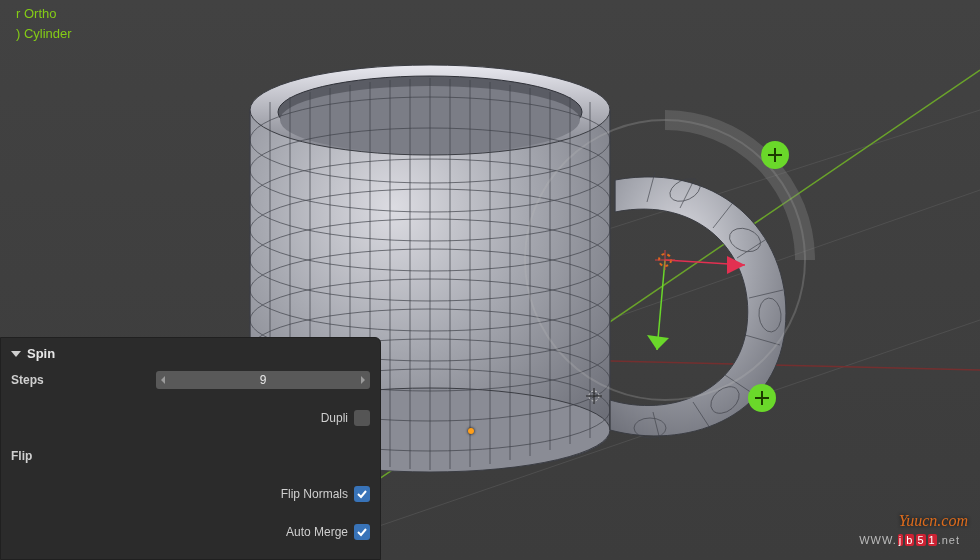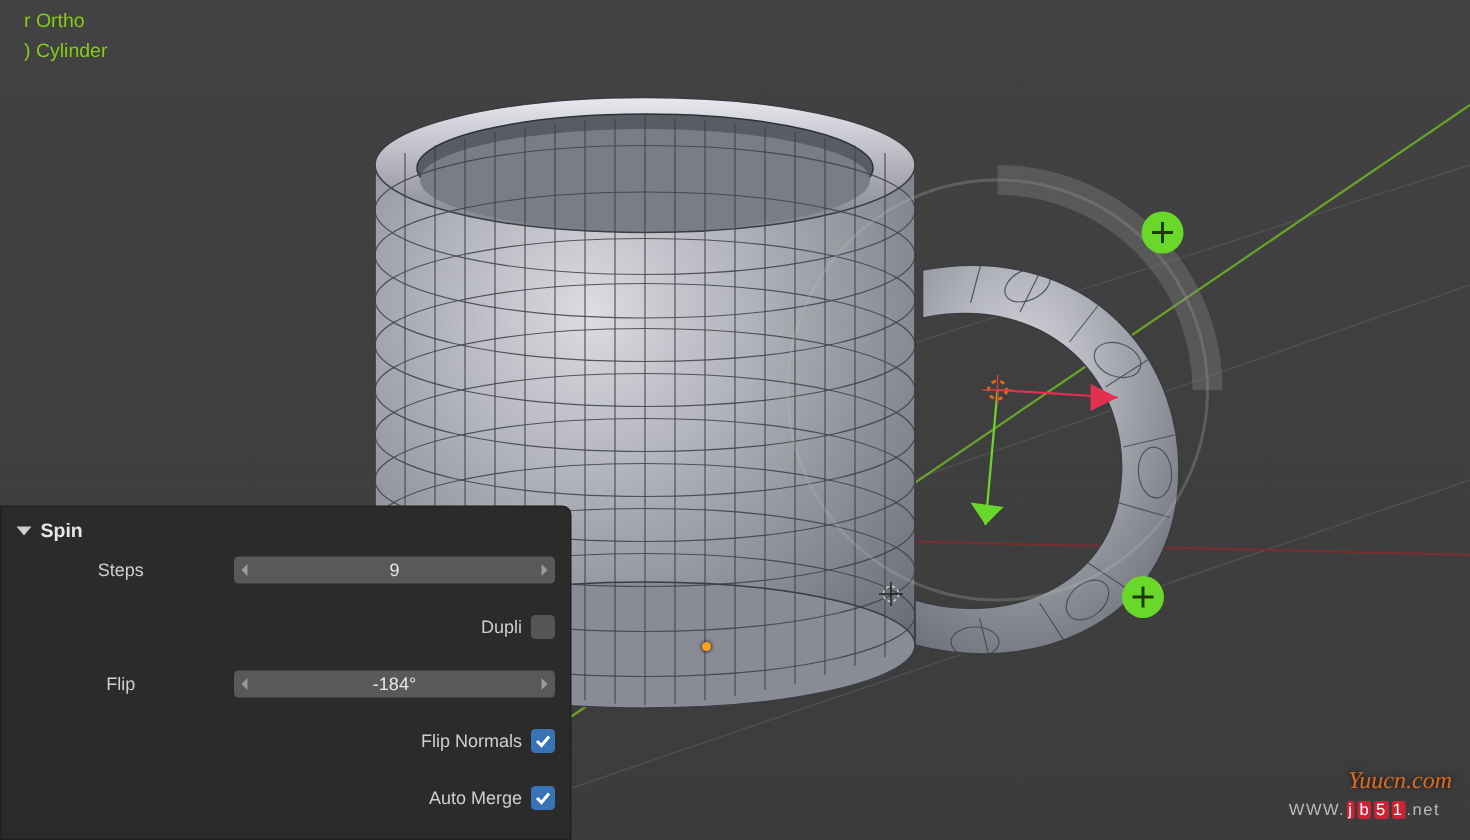--- a/index.html
+++ b/index.html
@@ -53,24 +53,25 @@
     border-top: 6px solid #cfcfcf;
     margin-right: 6px;
   }
   .prop-row {
     display: flex; align-items: center;
     height: 22px;
     margin: 2px 0;
   }
   .prop-label {
     flex: 0 0 145px;
-    text-align: center;
+    text-align: left;
     padding-right: 6px;
     color: #cfcfcf;
     font-size: 12px;
+    font-weight: bold;
   }
   .num-field {
     flex: 1 1 auto;
     background: #595959;
     border-radius: 3px;
     height: 18px;
     display: flex; align-items: center; justify-content: center;
     color: #e8e8e8;
     font-size: 12px;
     position: relative;
@@ -291,23 +292,20 @@
     </div>
   </div>
 
   <div class="check-row">
     <span class="check-label">Dupli</span>
     <span class="checkbox off"></span>
   </div>
 
   <div class="prop-row">
     <div class="prop-label">Flip</div>
-    <div class="num-field">
-      <span>-184°</span>
-    </div>
   </div>
 
   <div class="check-row">
     <span class="check-label">Flip Normals</span>
     <span class="checkbox">
       <svg viewBox="0 0 12 12">
           <path d="M2 6 L5 9 L10 3" stroke="#fff" stroke-width="2" fill="none"></path>
         </svg>
     </span>
   </div>

